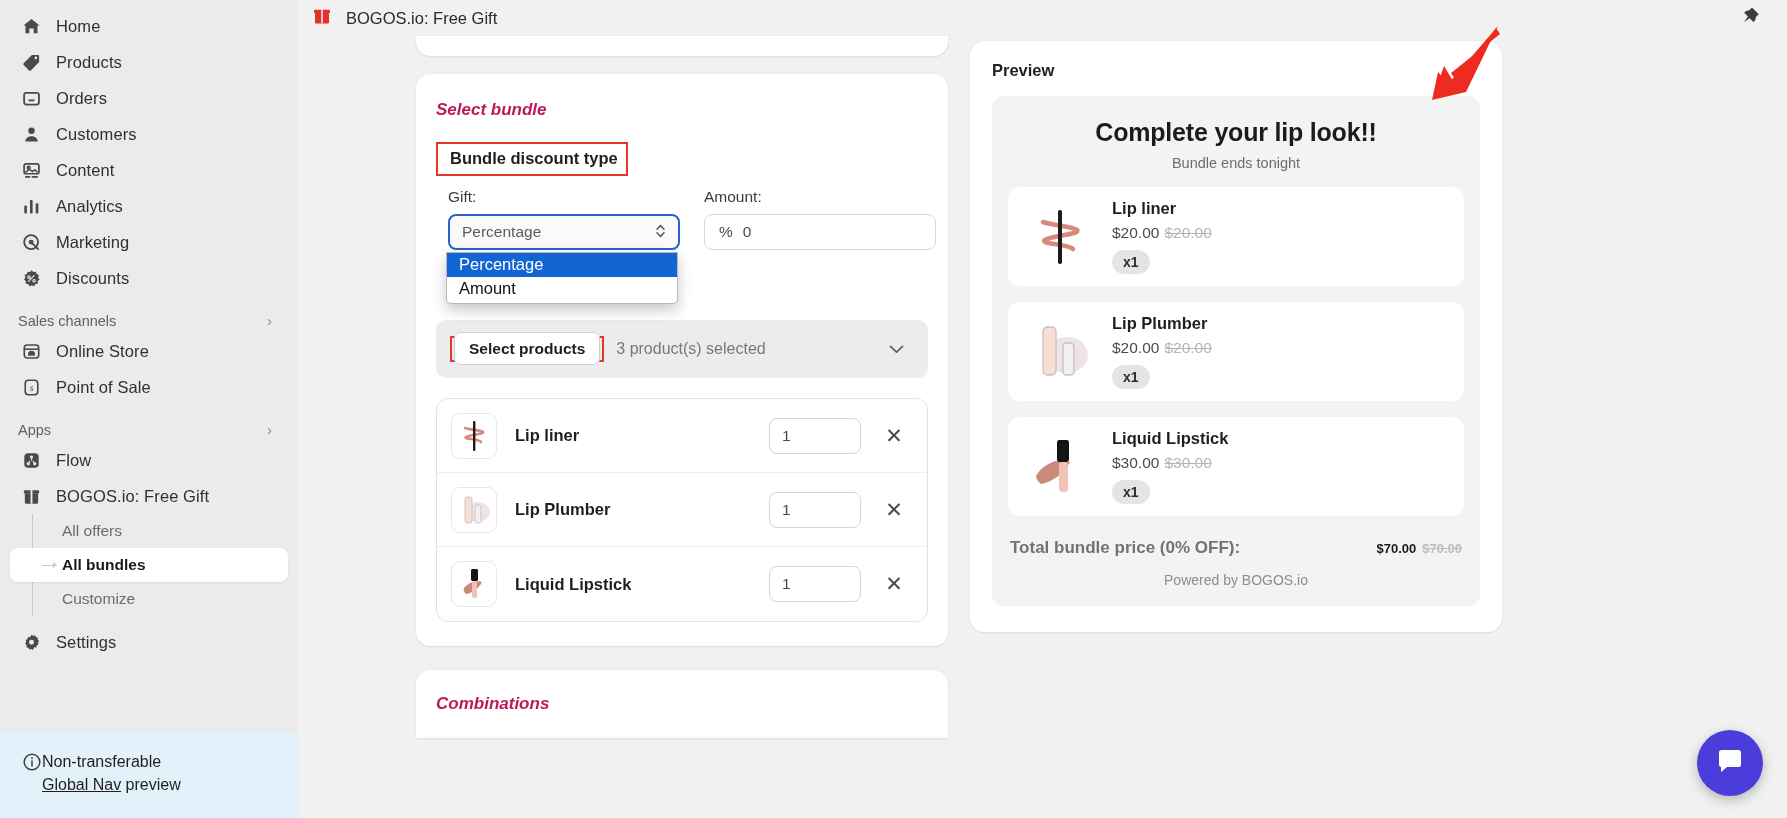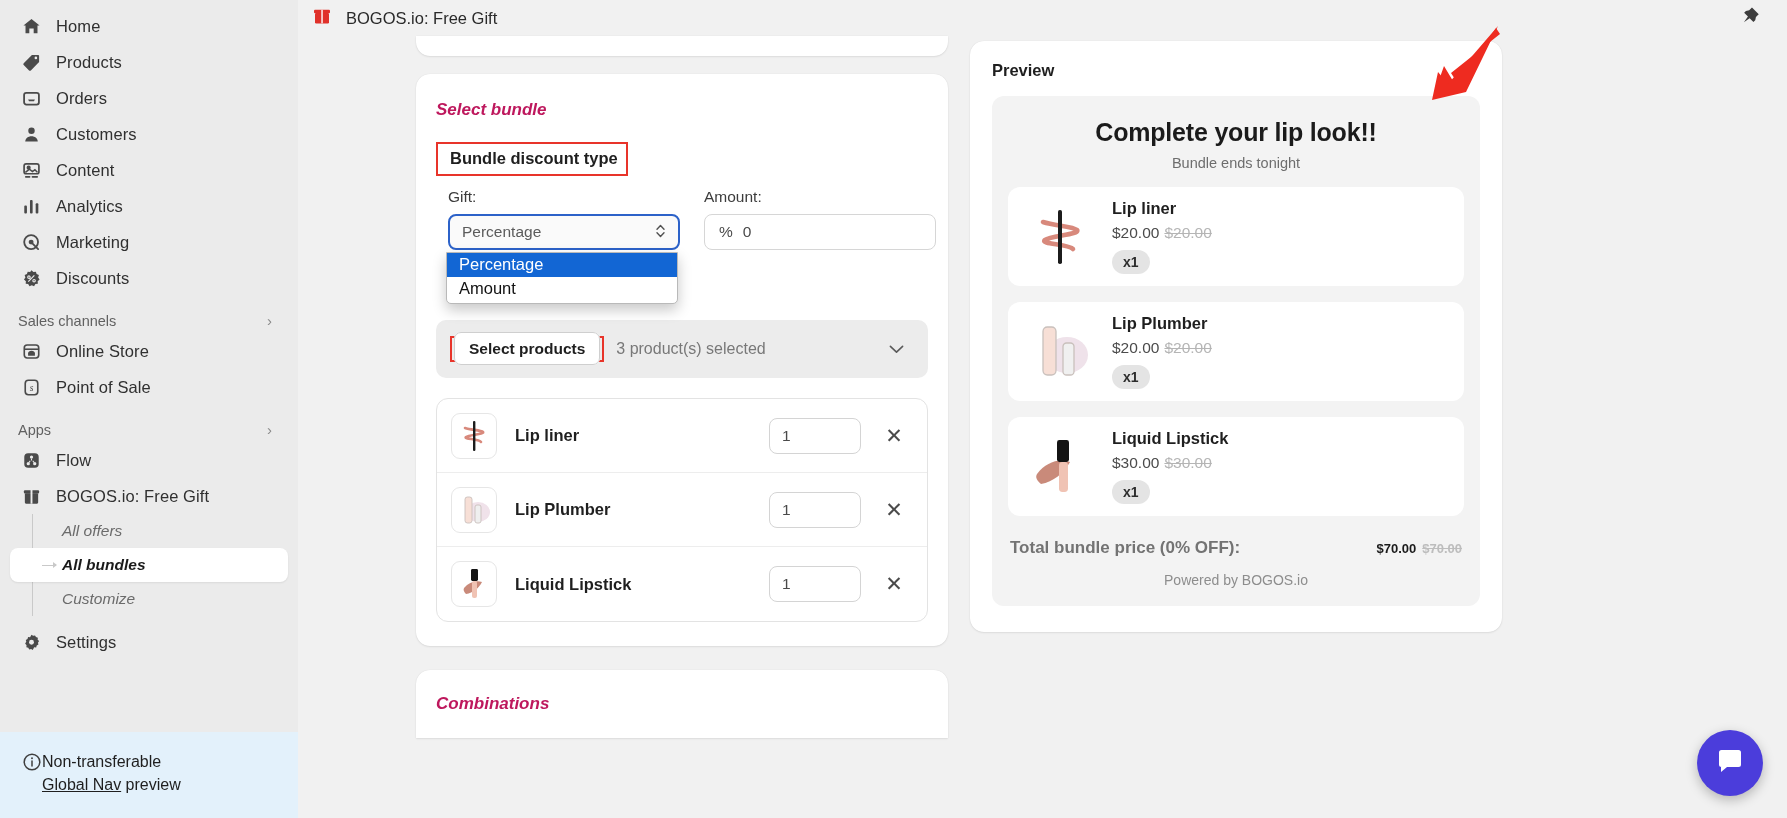--- a/index.html
+++ b/index.html
@@ -30,21 +30,21 @@
     display: flex; align-items: center; justify-content: space-between;
     margin: 16px 18px 4px 10px; padding: 0 8px;
     font-size: 14.5px; color: #616161; font-weight: 500;
   }
   .nav-section .chev { color:#8a8a8a; font-size: 15px; }
   .sub-item {
     display:flex; align-items:center; gap:14px;
     height: 34px; margin: 0 10px; padding: 0 10px 0 52px;
     border-radius: 8px; cursor:pointer; position: relative;
   }
-  .sub-item .lbl { font-size: 15.5px; color: #6b6b6b; font-style: italic; }
+  .sub-item .lbl { font-size: 15.5px; color: #6b6b6b; }
   .sub-item.active { background:#ffffff; box-shadow: 0 1px 2px rgba(0,0,0,.08); }
   .sub-item.active .lbl { color:#1a1a1a; font-weight: 700; }
   .tree-line {
     position:absolute; left: 32px; top: 0; width: 1px; height: 100%;
     background: #c9c9c9;
   }
   .tree-arrow { position:absolute; left: 32px; top: 50%; width: 14px; height:1px; background:#c9c9c9; }
   .tree-arrow:after {
     content:''; position:absolute; right:-1px; top:-3px;
     border-left:4px solid #c9c9c9; border-top:3px solid transparent; border-bottom:3px solid transparent;

